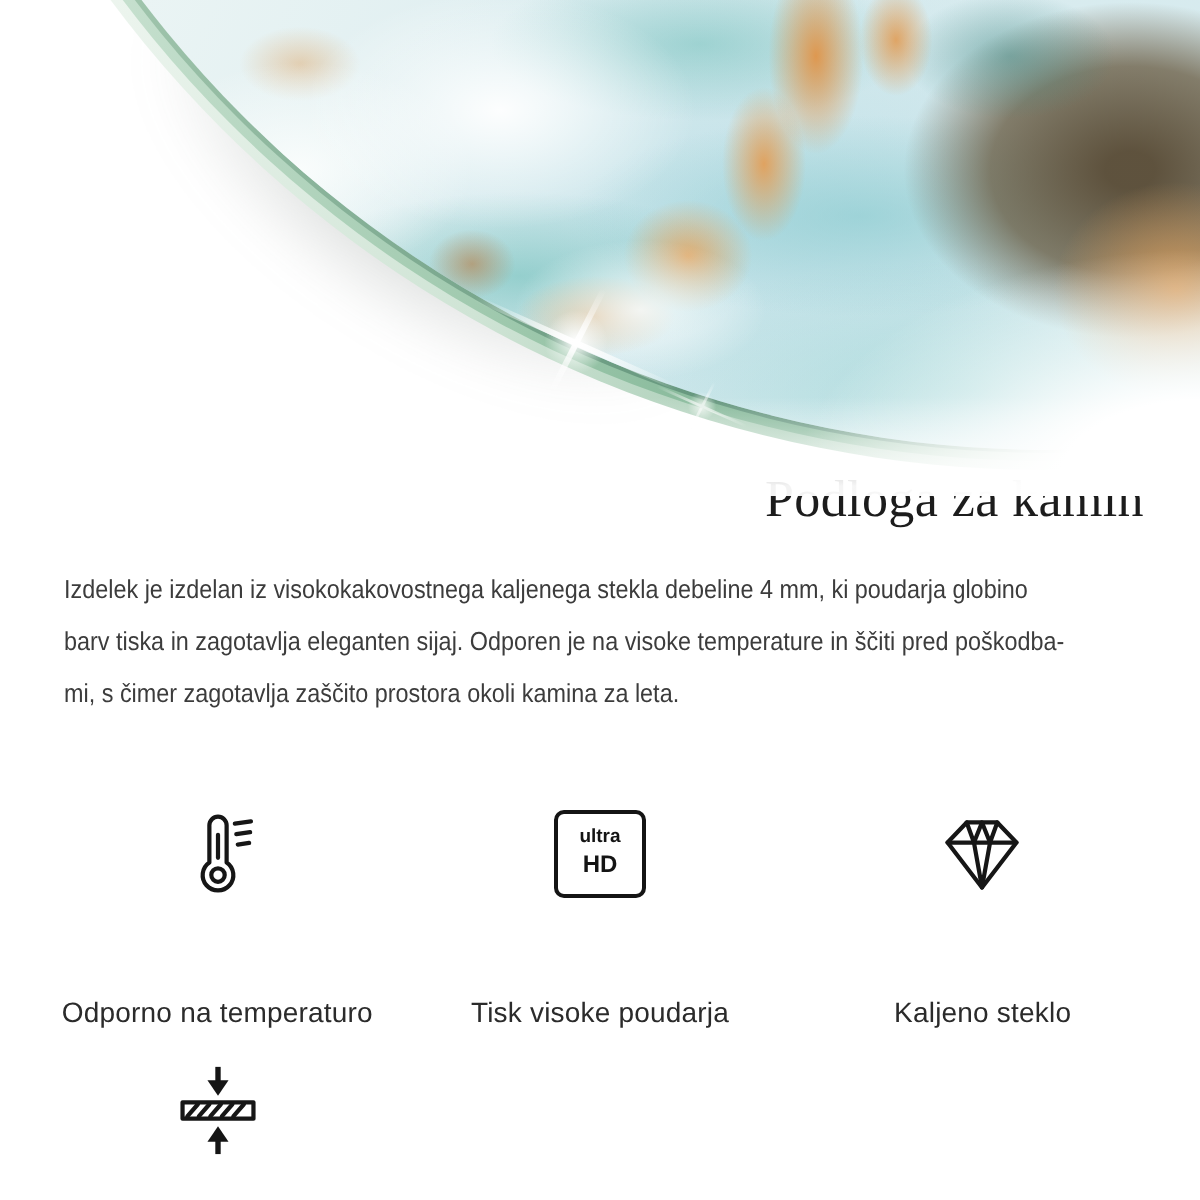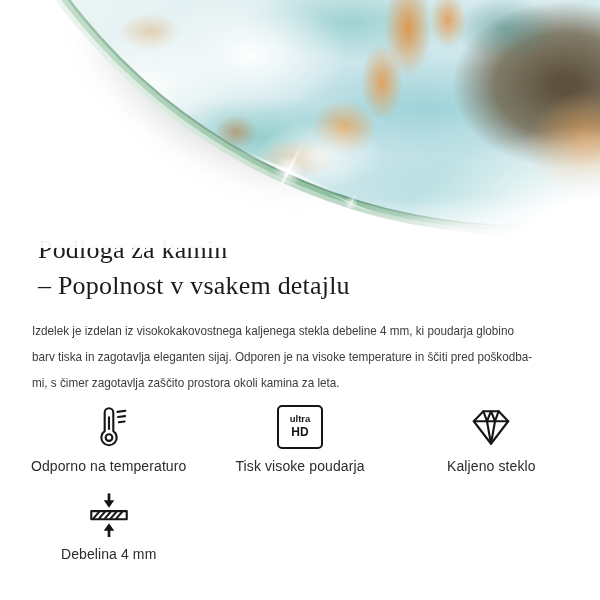--- a/index.html
+++ b/index.html
@@ -64,31 +64,31 @@
     background:radial-gradient(circle,rgba(255,255,255,1) 0%,rgba(255,255,255,.55) 30%,rgba(255,255,255,0) 70%);}
   .sparkle .ray-a{position:absolute;left:-55px;top:-1.5px;width:110px;height:3px;
     background:linear-gradient(90deg,rgba(255,255,255,0),#fff 50%,rgba(255,255,255,0));transform:rotate(24deg);}
   .sparkle .ray-b{position:absolute;left:-30px;top:-1.2px;width:60px;height:2.5px;
     background:linear-gradient(90deg,rgba(255,255,255,0),#fff 50%,rgba(255,255,255,0));transform:rotate(-63deg);}
   .sparkle.small{transform:scale(.45);opacity:.8;}
   
   .content{position:absolute;top:232px;left:32px;right:28px;}
   .title{
     margin:0 0 0 6px;font-family:"Liberation Serif","DejaVu Serif",serif;
-    font-weight:400;font-size:26px;line-height:36px;color:#1c1c1c;letter-spacing:.2px;
+    font-weight:400;font-size:26px;line-height:36px;color:#1c1c1c;letter-spacing:.2px;text-align:right;
   }
   .desc{margin-top:14px;font-size:13px;line-height:26px;color:#3c3c3c;
     transform:scaleX(.9);transform-origin:left top;width:111%;}
   .desc-line{white-space:nowrap;}
   
   .features{
     position:absolute;top:404px;left:0;right:0;
     display:grid;grid-template-columns:repeat(3,1fr);row-gap:18px;padding:0 13px;
   }
-  .feature{display:flex;flex-direction:column;align-items:center;}
+  .feature{display:flex;flex-direction:column;align-items:center;gap:40px;}
   .icon-box{height:46px;display:flex;align-items:center;justify-content:center;}
   .feature-label{margin-top:8px;font-size:14px;color:#2b2b2b;letter-spacing:.1px;}
   .icon-stroke{stroke:#161616;fill:none;stroke-width:2.2;stroke-linecap:round;stroke-linejoin:round;}
   .icon-fill{fill:#151515;stroke:none;}
   .uhd-box{
     width:42px;height:40px;border:2.6px solid #141414;border-radius:5px;
     display:flex;flex-direction:column;align-items:center;justify-content:center;color:#141414;
   }
   .uhd-top{font-size:9.5px;font-weight:700;line-height:10px;}
   .uhd-bottom{font-size:12px;font-weight:700;line-height:16px;}
@@ -111,21 +111,20 @@
   <div class="sparkle small" style="left:351px;top:203px;">
     <div class="ray-a"></div>
       <div class="ray-b"></div>
       <div class="core"></div>
   </div>
 </div>
 
 <div class="content">
   <h1 class="title">
     <div>Podloga za kamin</div>
-    <div>– Popolnost v vsakem detajlu</div>
   </h1>
   <div class="desc">
     <div class="desc-line">Izdelek je izdelan iz visokokakovostnega kaljenega stekla debeline 4 mm, ki poudarja globino</div>
     <div class="desc-line">barv tiska in zagotavlja eleganten sijaj. Odporen je na visoke temperature in ščiti pred poškodba-</div>
     <div class="desc-line">mi, s čimer zagotavlja zaščito prostora okoli kamina za leta.</div>
   </div>
 </div>
 
 <div class="features">
 

